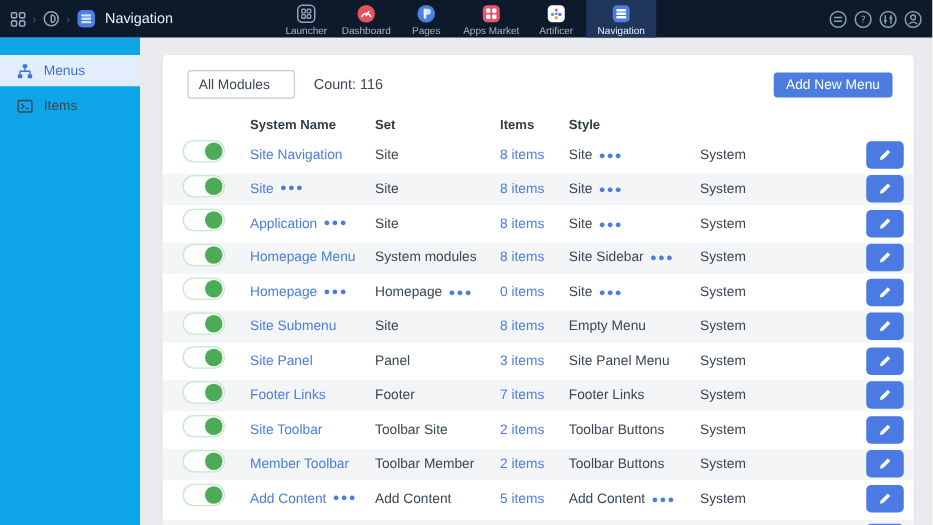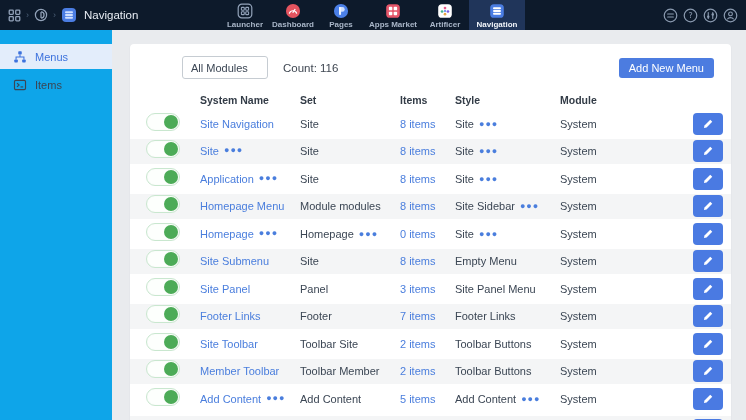--- a/index.html
+++ b/index.html
@@ -13,38 +13,38 @@
   .crumb-sep { color:#4d6078; font-size:9px; }
   .crumb-label { color:#e8edf4; font-size:11.5px; margin-left:2px; }
   .crumb-ic { display:inline-flex; align-items:center; }
 
   .app-tabs { position:absolute; left:50%; top:0; transform:translateX(-50%); height:30px; display:flex; }
   .tab { width:48px; height:30px; display:flex; flex-direction:column; align-items:center; justify-content:flex-start; padding-top:2px; cursor:pointer; }
   .tab.wide { width:56px; }
   .tab.active { background:#20355a; }
   .tab .ticon { height:17px; display:flex; align-items:center; }
   .tab .ticon svg { width:16px; height:16px; }
-  .tab .tlabel { font-size:8px; color:#a9b6c8; margin-top:1px; white-space:nowrap;font-weight:bold; }
+  .tab .tlabel { font-size:8px; color:#a9b6c8; margin-top:1px; white-space:nowrap; }
   .tab.active .tlabel { color:#f0f4fa; }
 
   .topbar-right { margin-left:auto; display:flex; align-items:center; gap:5px; }
   .tr-icon { display:inline-flex; cursor:pointer; }
 
   
   .body { flex:1; display:flex; min-height:0; }
   .sidebar { width:112px; background:#0ea5e9; padding-top:14px; flex:0 0 112px; }
   .side-item { height:25px; display:flex; align-items:center; gap:8px; padding-left:13px; font-size:11px; color:#3b4654; cursor:pointer; margin-bottom:3px; }
   .side-item.active { background:#e3edfb; color:#3d72dd; }
   .side-item svg { flex:0 0 auto; }
 
   .main { flex:1; padding:14px 15px 0 18px; min-width:0; }
   .card { background:#fff; border-radius:4px 4px 0 0; box-shadow:0 1px 2px rgba(20,30,50,.07); height:100%; overflow:hidden; }
 
   
-  .toolbar { display:flex; align-items:center; padding:12px 10px 0 20px;margin-left:32px; }
+  .toolbar { display:flex; align-items:center; padding:12px 10px 0 20px; }
   .filter-select { width:86px; height:23px; border:1px solid #c6ccd2; border-radius:3px; font-size:11px; color:#3b4654; display:flex; align-items:center; padding-left:8px; cursor:pointer; background:#fff; }
   .search-input { width:84px; height:23px; border:1px solid #c6ccd2; border-radius:4px; font-size:11px; color:#3b4654; padding:0 8px; margin-left:10px; outline:none; font-family:inherit; }
   .search-input::placeholder { color:#8a929b; }
   .count { font-size:11.5px; color:#3f4752; margin-left:15px; }
   .add-btn { margin-left:auto; margin-right:7px; background:#4c7ce0; color:#fff; border:none; border-radius:3px; font-size:11px; height:20px; padding:0 10px; cursor:pointer; font-family:inherit; }
 
   
   .table { margin-top:10px; }
   .thead, .trow { display:grid; grid-template-columns:54px 100px 100px 55px 105px 130px 1fr; align-items:center; padding-left:16px; padding-right:8px; }
   .thead { height:22px; }
@@ -237,21 +237,20 @@
           <button class="add-btn">Add New Menu</button>
         </div>
 
         <div class="table">
           <div class="thead">
             <span></span>
             <span>System Name</span>
             <span>Set</span>
             <span>Items</span>
             <span>Style</span>
-            <span>Module</span>
             <span></span>
           </div>
           <div class="tbody">
               <div class="trow">
                 <span><span class="toggle"><span class="knob"></span></span></span>
                 <span class="cell-link">
                   <span>Site Navigation</span>
                 </span>
                 <span class="cell-text">
                   <span>Site</span>
@@ -327,21 +326,21 @@
                     </span>
                   </button>
                 </span>
               </div>
               <div class="trow">
                 <span><span class="toggle"><span class="knob"></span></span></span>
                 <span class="cell-link">
                   <span>Homepage Menu</span>
                 </span>
                 <span class="cell-text">
-                  <span>Module modules</span>
+                  <span>System modules</span>
                 </span>
                 <span class="cell-link">
                   <span>8 items</span>
                 </span>
                 <span class="cell-text">
                   <span>Site Sidebar</span>
                   <span class="dots">●●●</span>
                 </span>
                 <span class="cell-text">System</span>
                 <span class="edit-cell">

